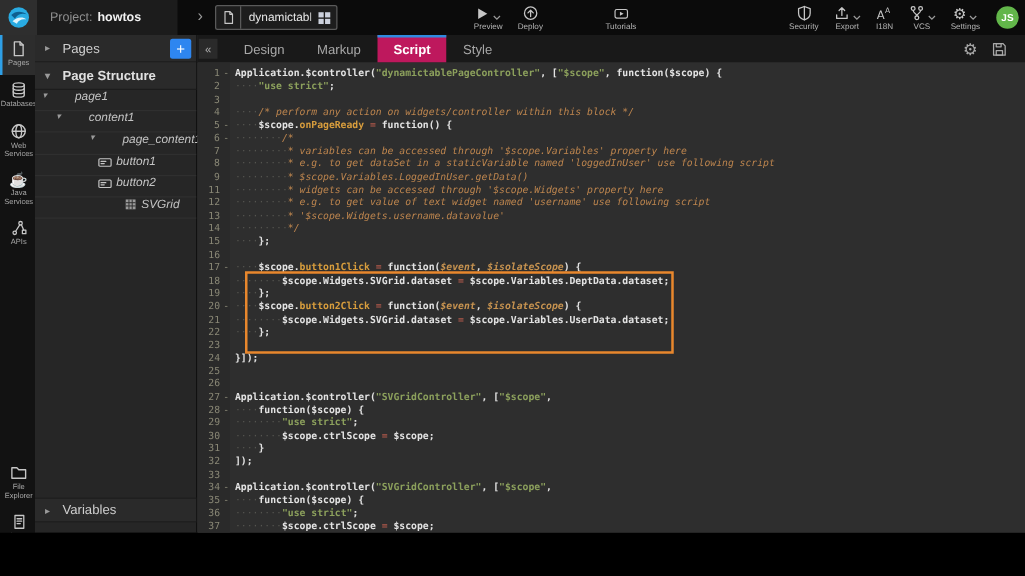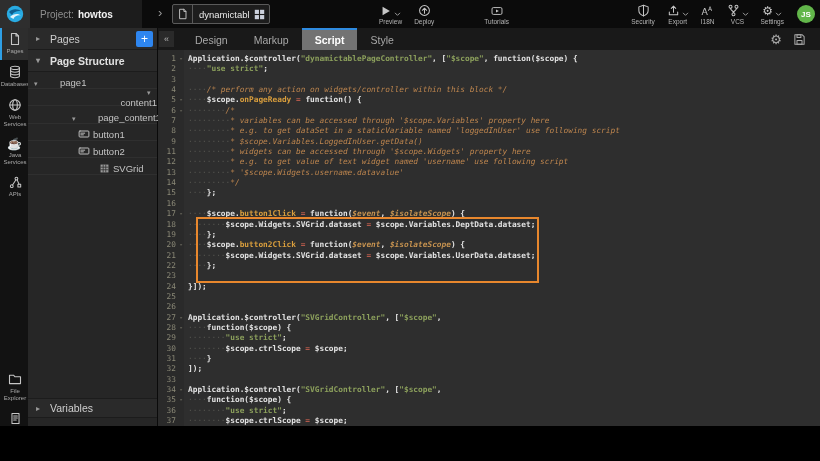--- a/index.html
+++ b/index.html
@@ -53,40 +53,40 @@
   .sec-h .caret { color:#9a9a9a; font-size:8px; margin-right:6px; width:8px; }
   .sec-h.structure { font-weight:bold; color:#e0e0e0; }
   .addbtn { position:absolute; right:4px; top:3px; width:17px; height:16px; background:#2e86f0; color:#fff;
             border:none; border-radius:2px; font-size:12px; line-height:14px; cursor:pointer; }
   .searchwrap { padding:5px 7px 6px; border-bottom:1px solid #1c1c1c; }
   .searchbox { display:flex; align-items:center; height:17px; background:#1d1d1d; border:1px solid #3d3d3d;
                border-radius:2px; padding:0 4px; }
   .searchbox input { flex:1; background:transparent; border:none; outline:none; color:#cfcfcf;
                      font-size:9px; width:80px; font-family:"Liberation Sans", sans-serif; }
   .searchbox input::placeholder { color:#6e6e6e; }
-  .tree-row { height:17.2px; display:flex; align-items:flex-end; border-bottom:1px solid #2f2f2f;
-              font-size:9.5px; color:#c4c4c4; cursor:pointer; white-space:nowrap; }
+  .tree-row { height:17.2px; display:flex; align-items:flex-start; border-bottom:1px solid #2f2f2f;
+              font-size:9.5px; color:#c4c4c4; cursor:pointer; white-space:nowrap;font-style:italic; }
   .tree-row .caret { width:10px; color:#9a9a9a; font-size:7px; flex:none; }
   .tree-row .ticon { width:14px; flex:none; display:flex; justify-content:center; color:#9a9a9a; }
   .tree-row .tlabel { margin-left:2px; }
   .code-tag { font-family:"DejaVu Sans Mono", monospace; font-size:7px; color:#8f8f8f; }
   .vars-h { position:absolute; left:0; right:0; top:370px; height:20px; display:flex; align-items:center;
             padding:0 8px; font-size:10.5px; color:#cfcfcf; border-top:1px solid #1c1c1c;
             border-bottom:1px solid #1c1c1c; background:#2a2a2a; cursor:pointer; }
   .vars-h .caret { color:#9a9a9a; font-size:8px; margin-right:6px; width:8px; }
 
   
   .editor { position:absolute; left:158px; top:28px; width:662px; height:433px; background:#2e2e2e; }
   .tabbar { position:absolute; left:0; top:0; right:0; height:22px; background:#191919; display:flex; align-items:stretch; }
   .collapse { width:15px; height:16px; margin:3px 0 0 1px; background:#2a2a2a; color:#b0b0b0; border:none;
               font-size:9px; line-height:14px; cursor:pointer; }
   .tabs { display:flex; margin-left:8px; }
   .tab { padding:0 13px; display:flex; align-items:center; font-size:10.5px; color:#a8a8a8; cursor:pointer;
          border-top:2px solid transparent; }
-  .tab.active { background:#737373; color:#ffffff; border-top:2px solid #2f8be0; font-weight:bold; }
+  .tab.active { background:#be185d; color:#ffffff; border-top:2px solid #2f8be0; font-weight:bold; }
   .tabbar-icons { margin-left:auto; display:flex; align-items:center; gap:11px; padding-right:14px; }
   .tabbar-icons .ic { cursor:pointer; color:#a9a9a9; }
 
   .codearea { position:absolute; left:0; top:22px; right:0; bottom:0; background:#2e2e2e; overflow:hidden;
               font-family:"DejaVu Sans Mono", monospace; font-size:7.8px; font-weight:bold; cursor:text; }
   .gutterbg { position:absolute; left:0; top:0; bottom:0; width:26px; background:#2a2a2a; }
   #codelines { position:absolute; left:0; top:4px; right:0; }
   .cl { display:flex; height:10.35px; line-height:10.35px; white-space:pre; }
   .gut { width:18px; text-align:right; color:#8a8876; font-weight:normal; flex:none; }
   .fold { width:10px; text-align:center; color:#8a8876; font-weight:normal; flex:none; cursor:pointer; }
@@ -337,21 +337,21 @@
     <div id="tree">
         <div class="tree-row" style="padding-left: 6px;">
           <span class="caret">▾</span>
           <span class="ticon">
             <span class="ic">
               <span class="code-tag"></span>
             </span>
           </span>
           <span class="tlabel">page1</span>
         </div>
-        <div class="tree-row" style="padding-left: 17px; flex-direction: column;">
+        <div class="tree-row" style="padding-left: 17px;">
           <span class="caret">▾</span>
           <span class="ticon">
             <span class="ic">
               <span class="code-tag"></span>
             </span>
           </span>
           <span class="tlabel">content1</span>
         </div>
         <div class="tree-row" style="padding-left: 44px;">
           <span class="caret">▾</span>

